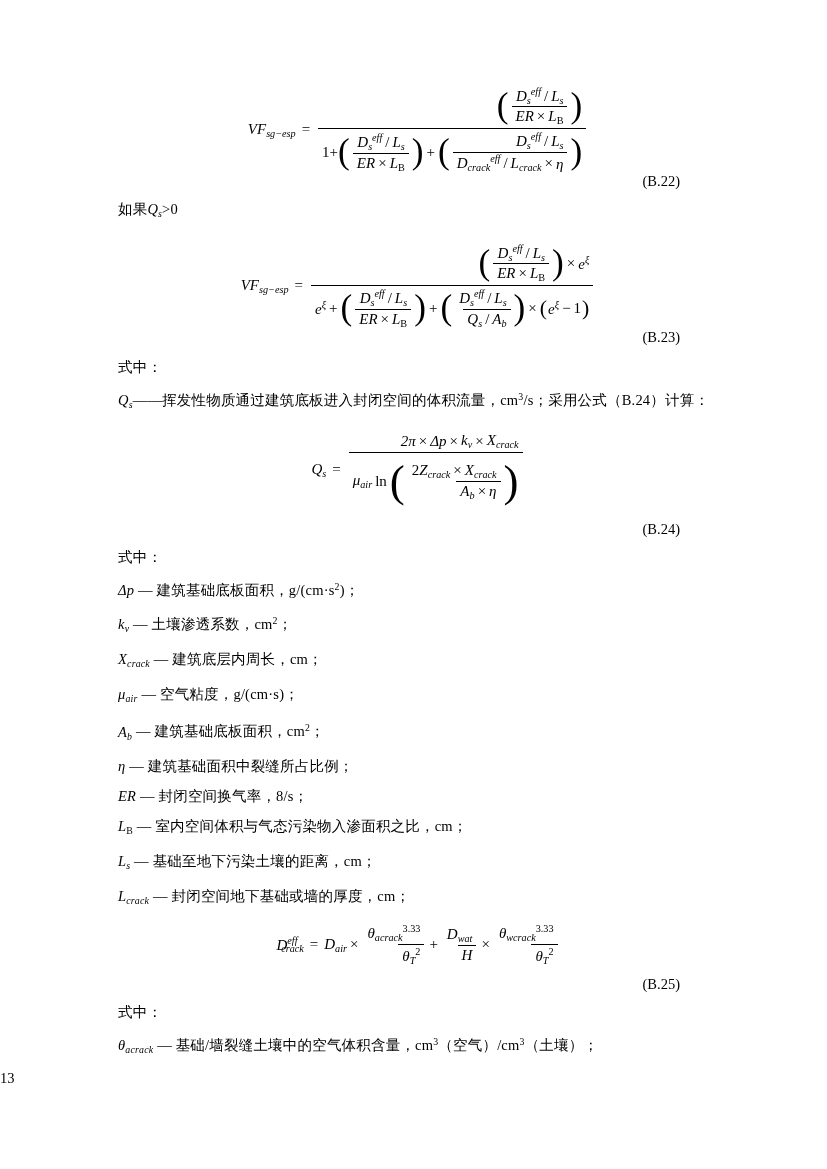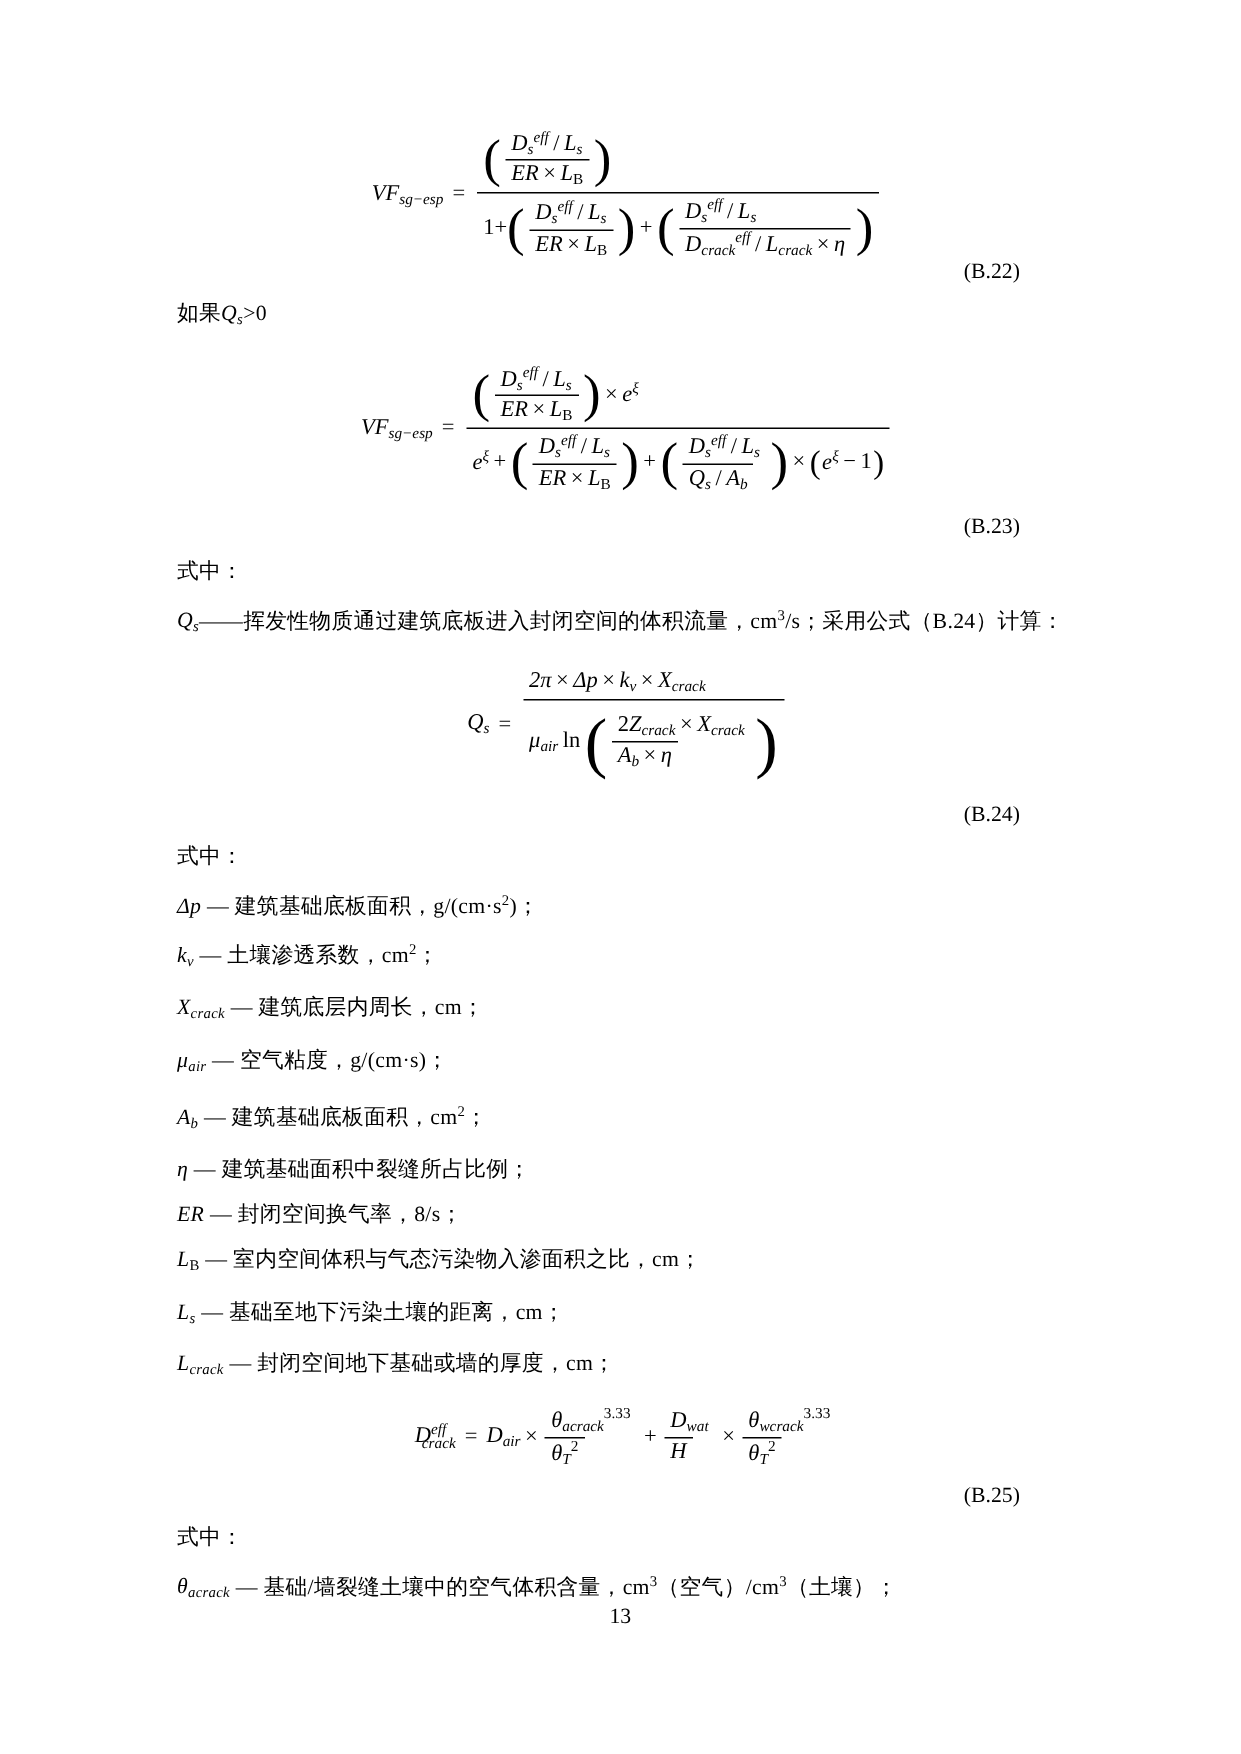--- a/index.html
+++ b/index.html
@@ -51,21 +51,21 @@
     text-align: right;
     font-size: 14.5px;
     padding-right: 38px;
   }
 
   
   .mrow { display: inline-flex; align-items: center; vertical-align: middle; }
   .frac {
     display: inline-flex;
     flex-direction: column;
-    align-items: flex-start;
+    align-items: flex-end;
     vertical-align: middle;
     margin: 0 2px;
   }
   .frac > .num { padding: 0 4px 1px 4px; }
   .frac > .den { padding: 1px 4px 0 4px; border-top: 1.1px solid #000; }
   .frac.big > .num { padding-bottom: 2px; }
   .frac.big > .den { padding-top: 2px; }
 
   .paren {
     display: inline-flex;
@@ -87,21 +87,21 @@
 
   .op { padding: 0 3px; font-style: normal; }
   .eqsign { padding: 0 6px; font-style: normal; }
 
   
   .pagenum {
     position: absolute;
     top: 1070px;
     left: 0;
     width: 827px;
-    text-align: center;
+    text-align: left;
     font-size: 14.5px;
     font-family: "Liberation Serif","DejaVu Serif",serif;
   }
 </style>
 </head>
 <body>
 
 <div class="page">
   <div class="content">
 
@@ -214,21 +214,21 @@
                       <span class="op">−</span>
                       <span class="mup">1</span>
                     </span>
                     <span class="pr"></span>
                   </span>
               </span>
             </span>
           </span>
         </span>
       </div>
-      <div class="eqnum" style="margin-top:14px;font-family:Liberation Serif, serif;">(B.23)</div>
+      <div class="eqnum" style="font-family:Liberation Serif, serif;">(B.23)</div>
     </div>
 
     <p class="para" style="margin-top:6px;">式中：</p>
 
     <p class="para">
       <span class="mi">Q<sub class="s">s</sub></span><span class="cjk">——</span><span class="cjk">挥发性物质通过建筑底板进入封闭空间的体积流量，cm</span><sup class="sn">3</sup><span class="cjk">/s；采用公式（B.24）计算：</span>
     </p>
 
     <div class="eqblock">
       <div class="eq" style="margin-top:12px;">

